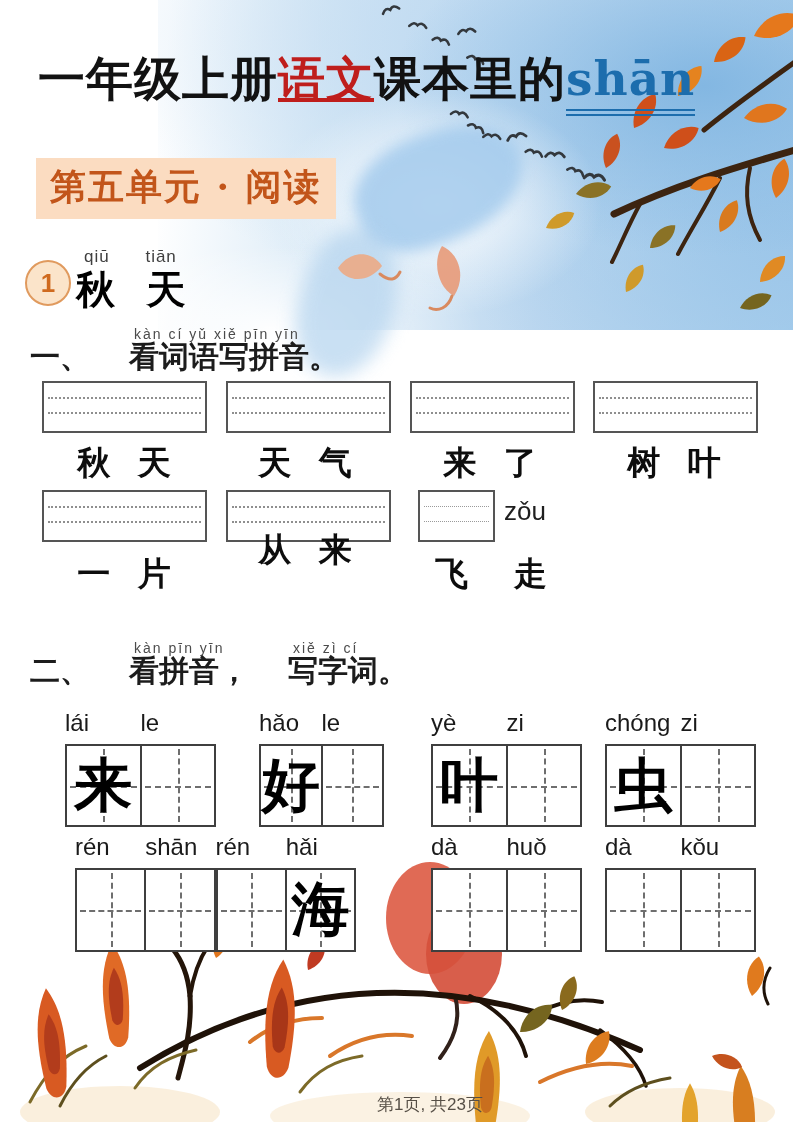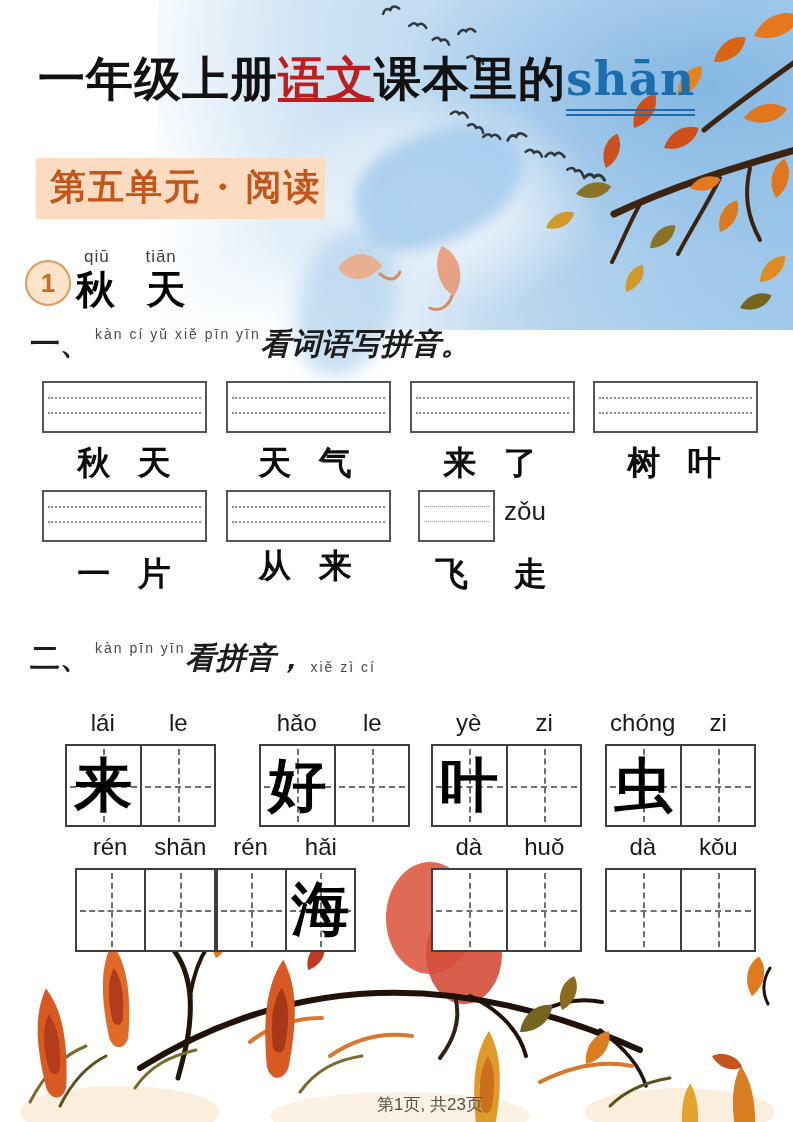--- a/index.html
+++ b/index.html
@@ -24,51 +24,51 @@
       radial-gradient(ellipse 520px 320px at 55% 12%, #bfdaf1 0%, rgba(191,218,241,0) 80%),
       linear-gradient(95deg, rgba(255,255,255,0) 2%, rgba(216,233,246,.85) 26%, rgba(186,214,239,.95) 62%, #a9cfed 100%);
   }
   .sky-blob{left:352px;top:132px;width:175px;height:110px;background:#a4cbed;border-radius:52% 48% 62% 38%;transform:rotate(-18deg);filter:blur(7px);opacity:.85;}
   .sky-blob2{left:300px;top:228px;width:95px;height:150px;background:#b3d3ee;border-radius:45% 55% 50% 50%;transform:rotate(18deg);filter:blur(9px);opacity:.7;}
 
   
   .main-title{left:38px;top:48px;font-family:var(--serif);font-weight:bold;font-size:47px;letter-spacing:1px;color:#121212;white-space:nowrap;}
   .main-title .red{color:#bf1e1c;text-decoration:underline;}
   .main-title .blue{color:#1c6dad;border-bottom:7px double #1c6dad;padding-bottom:3px;}
-  .unit-badge{left:36px;top:158px;background:#fbdcc1;color:#c2551a;font-family:var(--serif);font-weight:bold;font-size:36px;letter-spacing:2px;padding:5px 3px 7px 14px;}
+  .unit-badge{left:36px;top:158px;background:#fbdcc1;color:#c2551a;font-family:var(--serif);font-weight:bold;font-size:36px;letter-spacing:2px;padding:5px 14px 7px 14px;}
 
   
   .lesson-circle{left:25px;top:260px;width:42px;height:42px;border:2px solid #e09a5e;border-radius:50%;background:#fbe4ca;color:#cf6a1f;font-size:26px;font-weight:bold;display:flex;align-items:center;justify-content:center;}
   .lesson-pinyin{left:84px;top:247px;font-size:17px;color:#3f3f3f;word-spacing:30px;letter-spacing:1px;}
   .lesson-name{left:76px;top:263px;font-family:var(--serif);font-weight:bold;font-size:39px;color:#000;word-spacing:18px;white-space:nowrap;}
 
   
   .ex-header{display:flex;align-items:flex-end;color:var(--ink);}
   .ex-header .num{font-size:30px;font-weight:700;line-height:1.05;}
-  .ruby{display:flex;flex-direction:row;}
+  .ruby{display:flex;flex-direction:column;margin-left:39px;}
   .ruby .rt{font-size:14px;color:#4b4b4b;letter-spacing:2px;line-height:13px;margin-left:5px;white-space:nowrap;}
-  .ruby .rb{font-size:30px;font-weight:700;line-height:1.05;white-space:nowrap;font-style:italic;}
+  .ruby .rb{font-size:30px;font-weight:700;line-height:1.05;white-space:nowrap;}
   .ex1-header{left:30px;top:328px;}
   .ex2-header{left:30px;top:642px;}
 
   
   .pbox{position:absolute;width:161px;height:48px;border:2px solid var(--box-border);background:#fff;}
   .pbox::before,.pbox::after{content:"";position:absolute;left:4px;right:4px;border-top:2px dotted #8f8f8f;}
   .pbox::before{top:30%;} .pbox::after{top:60%;}
   .pbox.small{width:73px;height:48px;}
   .pbox.small::before,.pbox.small::after{border-top:1px dotted #9a9a9a;}
   .hint-pinyin{left:504px;top:496px;font-size:26px;color:#1f1f1f;text-align:center;}
 
   .word{position:absolute;width:170px;text-align:center;font-family:var(--serif);font-weight:bold;font-size:33px;color:#0d0d0d;word-spacing:16px;white-space:nowrap;}
   .word.wide{word-spacing:34px;}
 
   
   .g-group{position:absolute;}
   .syls{display:flex;margin-bottom:8px;}
-  .syl{flex:1;text-align:center;font-size:24px;color:#1a1a1a;line-height:26px;}
+  .syl{flex:1;text-align:left;font-size:24px;color:#1a1a1a;line-height:26px;}
   .grid{display:flex;border:2px solid var(--grid-border);background:#fff;}
   .cell{flex:1;position:relative;height:100%;}
   .cell + .cell{border-left:2px solid var(--grid-border);}
   .cell.sep{border-left-width:4px;}
   .cell::before{content:"";position:absolute;left:50%;top:3px;bottom:3px;border-left:2px dashed #6e6e6e;}
   .cell::after{content:"";position:absolute;top:50%;left:3px;right:3px;border-top:2px dashed #6e6e6e;}
   .han{position:absolute;inset:0;display:flex;align-items:center;justify-content:center;font-family:var(--serif);font-weight:bold;font-size:58px;color:#000;z-index:1;}
   .r1 .grid{height:79px;} .r2 .grid{height:80px;}
 
   .footer{left:310px;top:1093px;width:240px;text-align:center;font-size:17px;color:#564f46;z-index:5;}
@@ -226,49 +226,50 @@
 <div class="layer word" style="left:39px;top:441px;z-index:2">秋 天</div>
 <div class="layer word" style="left:220px;top:441px;z-index:2">天 气</div>
 <div class="layer word" style="left:405px;top:441px;z-index:2">来 了</div>
 <div class="layer word" style="left:589px;top:441px;z-index:2">树 叶</div>
 
 <div class="pbox" style="left:42px;top:490px;z-index:2"></div>
 <div class="pbox" style="left:226px;top:490px;z-index:2"></div>
 <div class="pbox small" style="left:418px;top:490px;z-index:2"></div>
 <div class="layer hint-pinyin" style="z-index:2">zǒu</div>
 <div class="layer word" style="left:39px;top:552px;z-index:2">一 片</div>
-<div class="layer word" style="left:220px;top:544px;z-index:2">从 来</div>
+<div class="layer word" style="left:220px;top:528px;z-index:2">从 来</div>
 <div class="layer word wide" style="left:406px;top:552px;z-index:2">飞 走</div>
 
 <div class="layer ex-header ex2-header" style="z-index:2">
   <span class="num">二、</span>
   <div class="ruby">
     <span class="rt">kàn pīn yīn</span>
     <span class="rb">看拼音，</span>
   </div>
   <div class="ruby">
     <span class="rt">xiě zì cí</span>
+    <span class="rb">写字词。</span>
   </div>
 </div>
 
 <div class="g-group r1" style="left:65px;top:710px;width:151px;z-index:2">
   <div class="syls">
       <span class="syl">lái</span>
       <span class="syl">le</span>
     </div>
   <div class="grid">
     <div class="cell">
         <span class="han">来</span>
       </div>
     <div class="cell">
         <span class="han"></span>
       </div>
   </div>
 </div>
-<div class="g-group r1" style="left:259px;top:710px;width:151px;z-index:2">
+<div class="g-group r1" style="left:259px;top:710px;width:125px;z-index:2">
   <div class="syls">
       <span class="syl">hǎo</span>
       <span class="syl">le</span>
     </div>
   <div class="grid">
     <div class="cell">
         <span class="han">好</span>
       </div>
     <div class="cell">
         <span class="han"></span>

